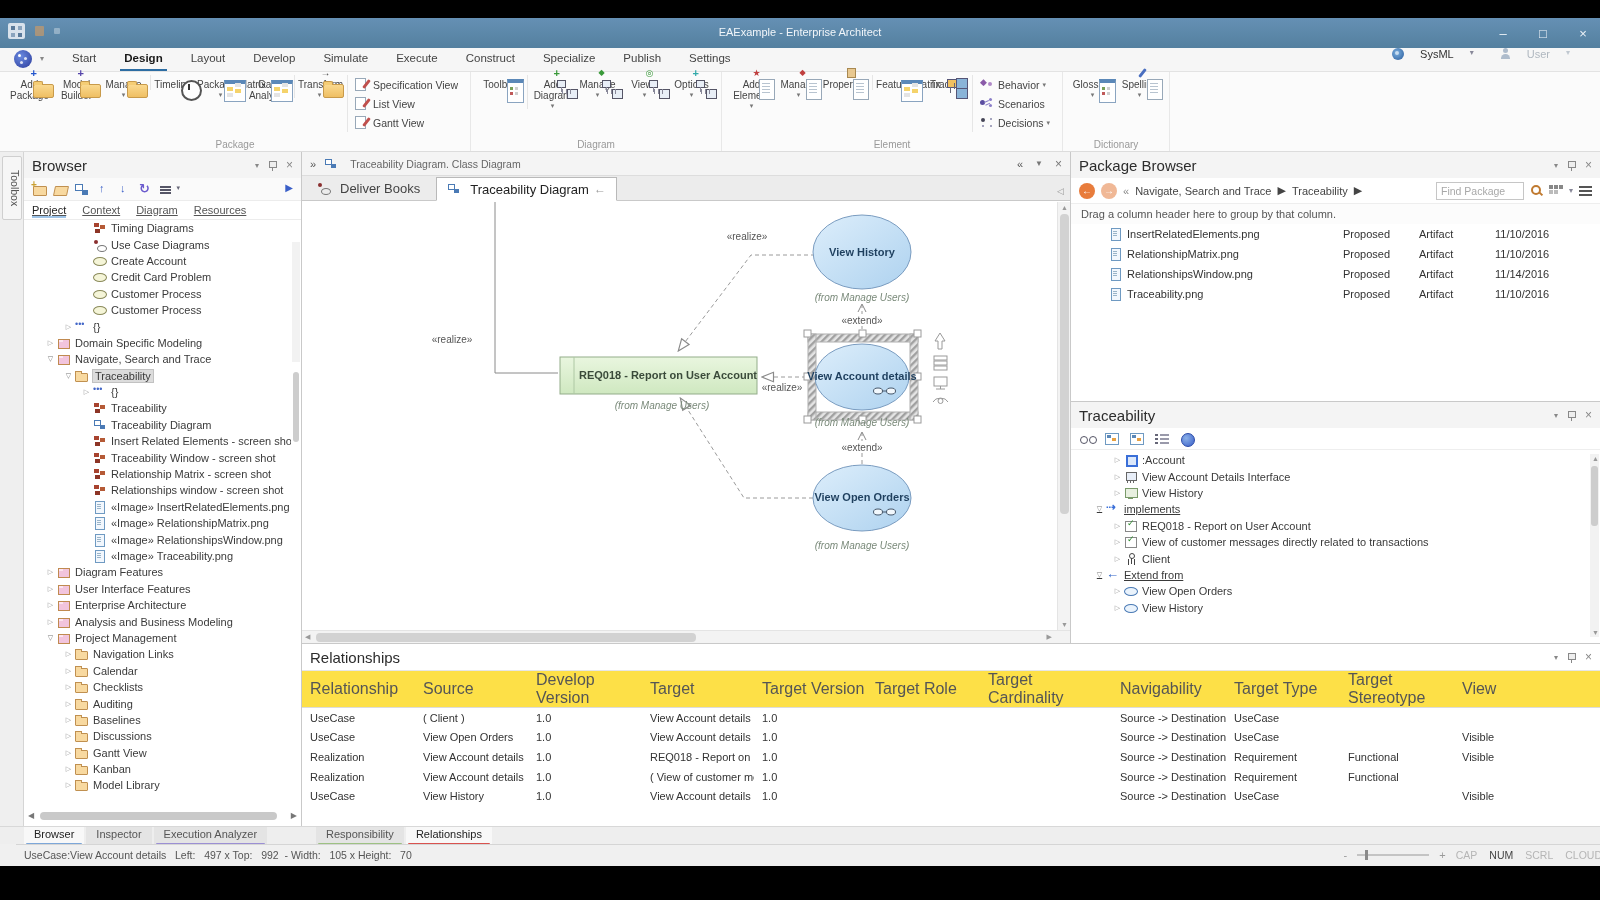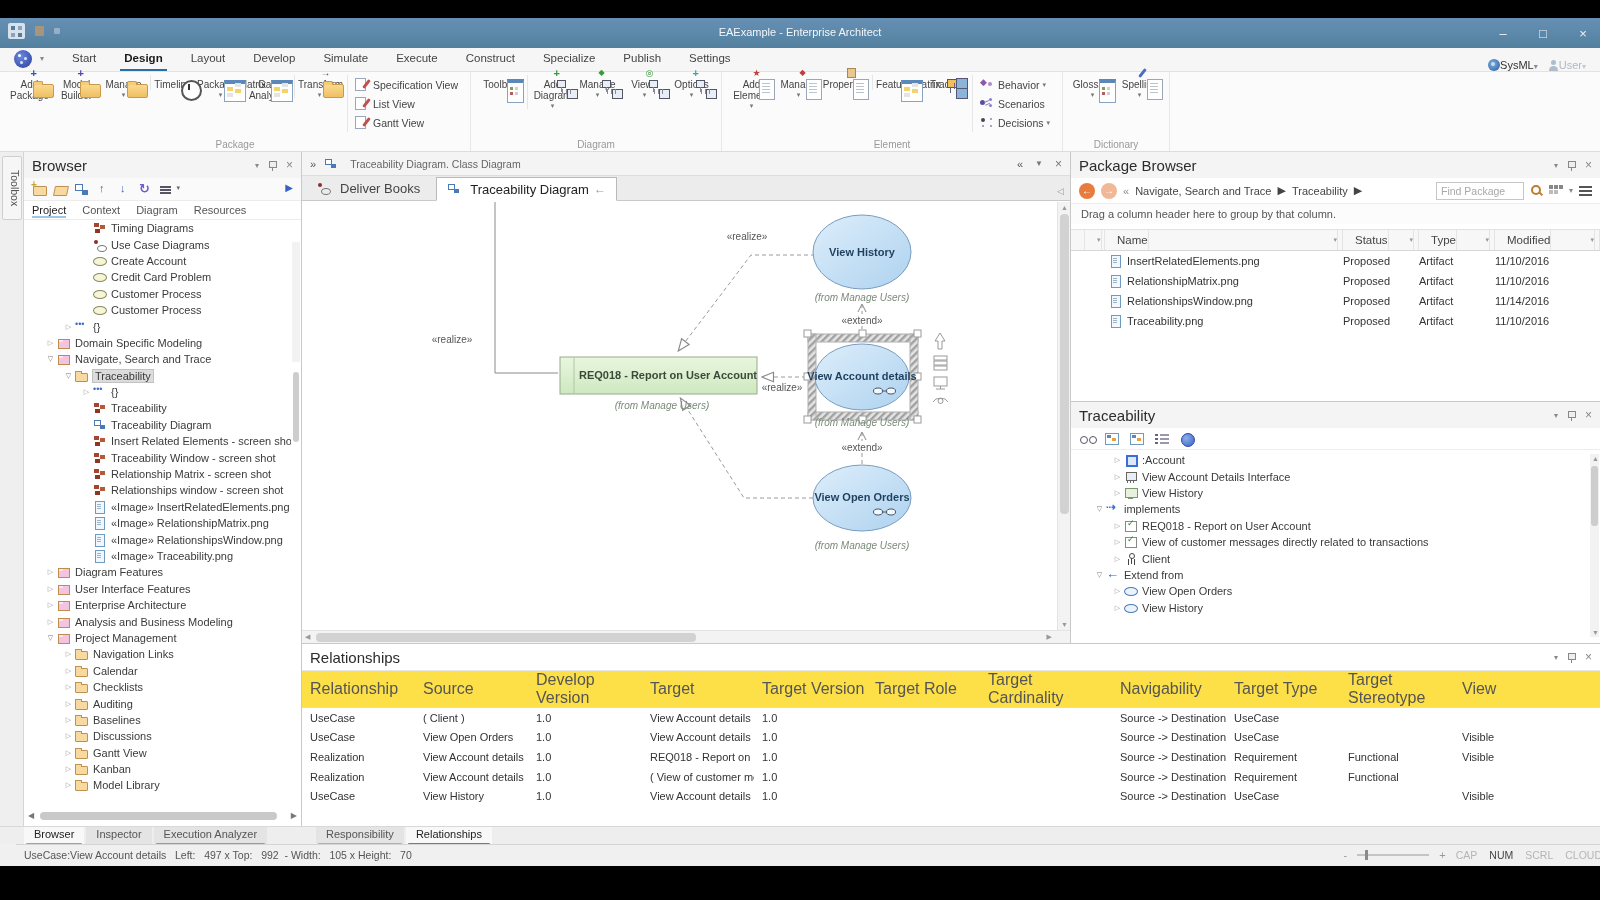--- a/index.html
+++ b/index.html
@@ -19,21 +19,21 @@
   .wctl span{width:14px;text-align:center;}
 
   
   .ribtabs{position:absolute;left:0;top:30px;width:100%;height:24px;background:#f6f6f6;border-bottom:1px solid #e3e3e3;display:flex;align-items:stretch;}
   .riblogo{width:18px;height:18px;border-radius:50%;margin:2px 6px 0 14px;background:radial-gradient(circle at 38% 35%,#6a8ae0,#2a3a9a);position:relative;flex:none;}
   .riblogo::after{content:"";position:absolute;left:4px;top:4px;width:3px;height:3px;border-radius:50%;background:#fff;box-shadow:6px 3px 0 #ffffffcc,2px 7px 0 #ffffffcc;}
   .riblogo-caret{color:#888;font-size:8px;margin:6px 14px 0 2px;}
   .ribtab{padding:4px 14px 0 14px;font-size:11.5px;color:#444;position:relative;}
   .ribtab.active{color:#1a1a1a;font-weight:bold;}
   .ribtab.active::after{content:"";position:absolute;left:10px;right:10px;bottom:0;height:2px;background:#2d6da3;}
-  .ribright{margin-left:auto;display:flex;align-items:flex-end;gap:0;padding-right:14px;}
+  .ribright{margin-left:auto;display:flex;align-items:flex-start;gap:16px;padding-right:30px;}
   .peye{width:12px;height:12px;border-radius:50%;background:radial-gradient(circle at 40% 40%,#7ab0e0,#2a5a9a);position:relative;}
   .peye::after{content:"";position:absolute;left:3px;top:3px;width:4px;height:4px;border-radius:50%;background:#fff9;}
   .persp-label{color:#333;}
   .caret-sm{color:#889;font-size:8px;}
   .pers{width:11px;height:11px;position:relative;margin-left:10px;}
   .pers::before{content:"";position:absolute;left:3px;top:0;width:5px;height:5px;border-radius:50%;background:#aebccc;}
   .pers::after{content:"";position:absolute;left:1px;top:6px;width:9px;height:5px;border-radius:5px 5px 0 0;background:#aebccc;}
   .user-label{color:#b0b8c0;}
 
   
@@ -108,25 +108,25 @@
   .bti.newpkg::after{content:"+";position:absolute;left:-1px;top:-3px;color:#caa030;font-weight:bold;font-size:10px;}
   .bti.openfld::before{content:"";position:absolute;left:1px;top:4px;width:12px;height:8px;background:#f8d9a0;border:1px solid #c09050;border-radius:1px;transform:skewX(-12deg);}
   .bti.newdg::before{content:"";position:absolute;left:1px;top:2px;width:6px;height:5px;background:#fff;border:1px solid #4a7ab5;}
   .bti.newdg::after{content:"";position:absolute;left:8px;top:8px;width:6px;height:5px;background:#4a7ab5;}
   .bti.up::before{content:"↑";color:#3a5fc8;font-weight:bold;position:absolute;left:4px;top:0;}
   .bti.down::before{content:"↓";color:#3a5fc8;font-weight:bold;position:absolute;left:4px;top:0;}
   .bti.refresh::before{content:"↻";color:#6a5acd;font-weight:bold;font-size:13px;position:absolute;left:2px;top:-1px;}
   .bti.menu::before{content:"";position:absolute;left:2px;top:4px;width:11px;height:2px;background:#556;box-shadow:0 3px 0 #556,0 6px 0 #556;}
   .bti.menu::after{content:"▾";position:absolute;right:-5px;top:2px;color:#667;font-size:7px;}
   .bplay{margin-left:auto;color:#3a5fc8;font-size:10px;}
-  .btabs{height:19px;display:flex;align-items:center;padding:0 8px;gap:16px;border-bottom:1px solid #ececec;font-size:11px;color:#555;}
+  .btabs{height:19px;display:flex;align-items:center;padding:0 8px;gap:16px;border-bottom:1px solid #ececec;font-size:11px;color:#555;text-decoration:underline;}
   .btab.active{color:#222;box-shadow:0 2px 0 #9ec4e8;}
   .tree{position:absolute;left:0;top:68px;right:10px;bottom:22px;overflow:hidden;}
   .trow{display:flex;align-items:center;height:16.4px;font-size:11px;color:#3a3a3a;white-space:nowrap;}
-  .lv0{padding-left:4px;}.lv1{padding-left:20px;}.lv2{padding-left:38px;}.lv3{padding-left:56px;}
+  .lv0{padding-left:4px;text-decoration:underline;}.lv1{padding-left:20px;}.lv2{padding-left:38px;}.lv3{padding-left:56px;}
   .exp{width:13px;flex:none;font-size:7px;color:#999;text-align:center;}
   .exp.c::before{content:"▷";}
   .exp.e::before{content:"▽";color:#777;}
   .tl.sel{background:#dcdcdc;outline:1px solid #c2c2c2;padding:0 2px;}
 
   .ico{display:inline-block;width:14px;height:12px;position:relative;flex:none;margin-right:4px;}
   .ico.fld::before{content:"";position:absolute;left:0;top:3px;width:11px;height:7px;background:#f8d9a0;border:1px solid #c09050;border-radius:1px;}
   .ico.fld::after{content:"";position:absolute;left:0;top:1px;width:5px;height:2px;background:#f8d9a0;border:1px solid #c09050;border-bottom:none;}
   .ico.pkg::before{content:"";position:absolute;left:1px;top:2px;width:10px;height:8px;background:#f2c4dd;border:1px solid #c08a50;}
   .ico.pkg::after{content:"";position:absolute;left:2px;top:3px;width:4px;height:2px;background:#fbe4f0;}
@@ -1029,42 +1029,20 @@
         <span class="crumb sep">▶</span>
         <span class="crumb">Traceability</span>
         <span class="crumb sep">▶</span>
         <input class="findbox" placeholder="Find Package" style="">
         <span class="mag"></span>
         <span class="gridico"></span>
         <span class="caret-sm">▾</span>
         <span class="hamb"></span>
       </div>
       <div class="pbhint">Drag a column header here to group by that column.</div>
-      <div class="pbgrid pbhead">
-        <span></span>
-        <span>
-            <span class="sort">▾</span>
-          </span>
-        <span>
-            <span>Name</span>
-            <span class="sort">▾</span>
-          </span>
-        <span>
-            <span>Status</span>
-            <span class="sort">▾</span>
-          </span>
-        <span>
-            <span>Type</span>
-            <span class="sort">▾</span>
-          </span>
-        <span>
-            <span>Modified</span>
-            <span class="sort">▾</span>
-          </span>
-      </div>
       <div>
 
           <div class="pbgrid pbrow">
             <span></span>
             <span></span>
             <span class="nm">
               <span class="ico img"></span>
               <span>InsertRelatedElements.png</span>
             </span>
             <span>Proposed</span>

